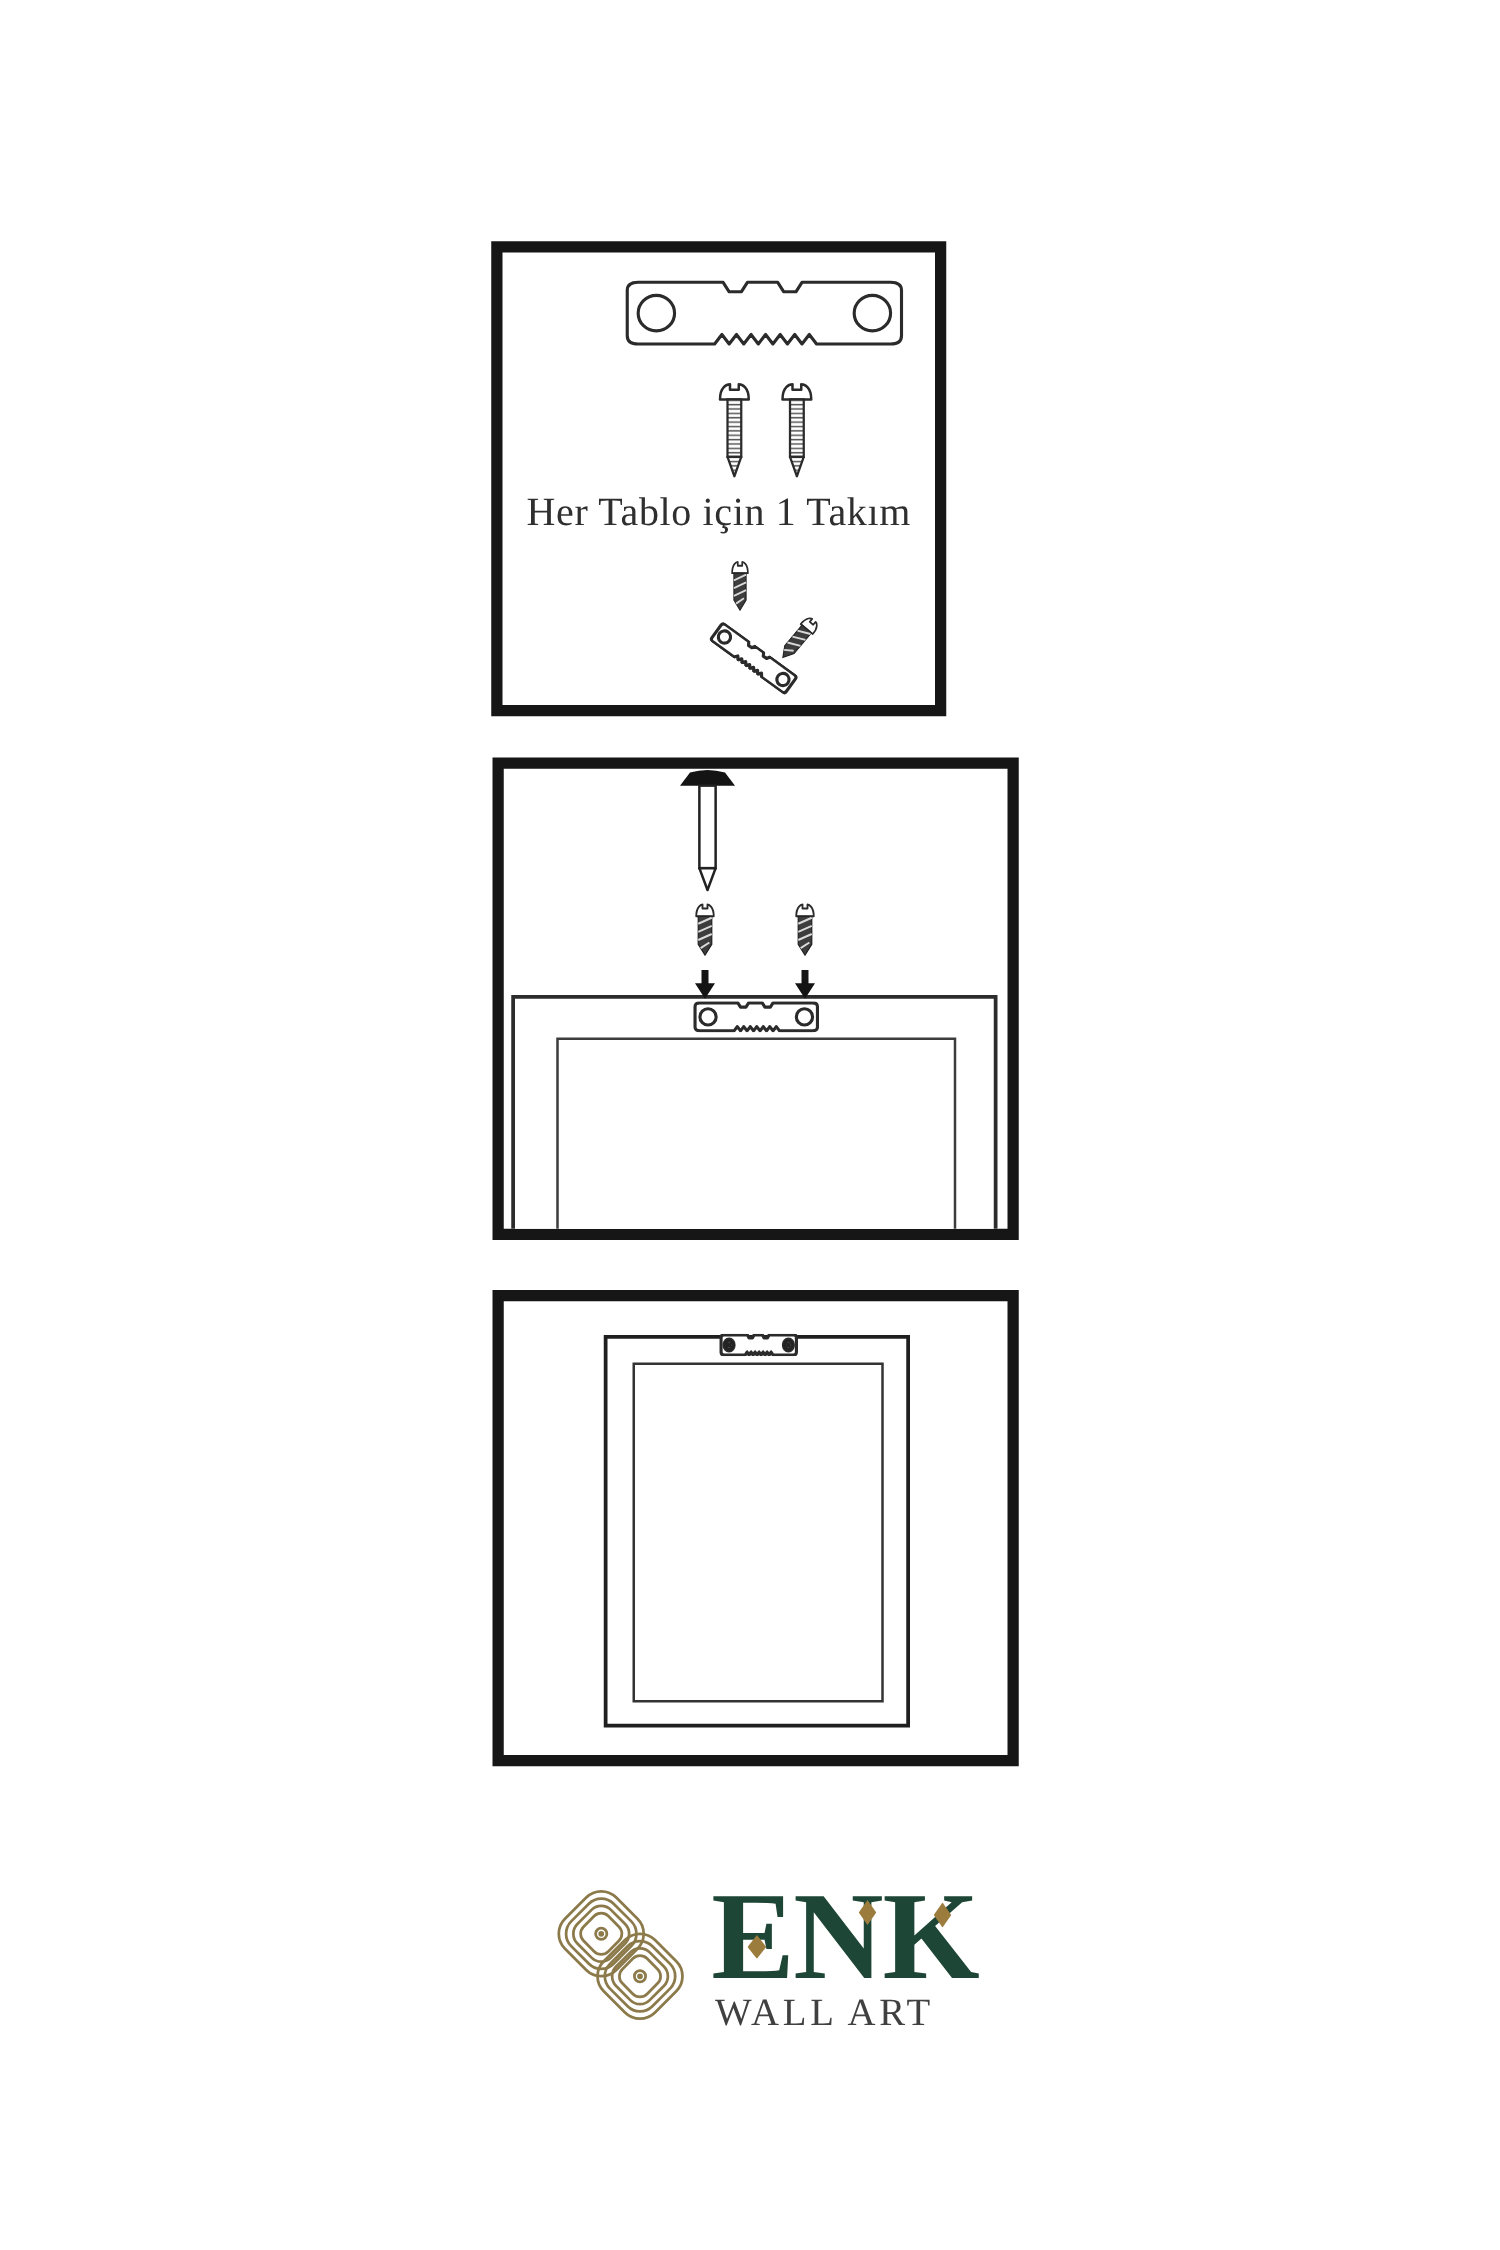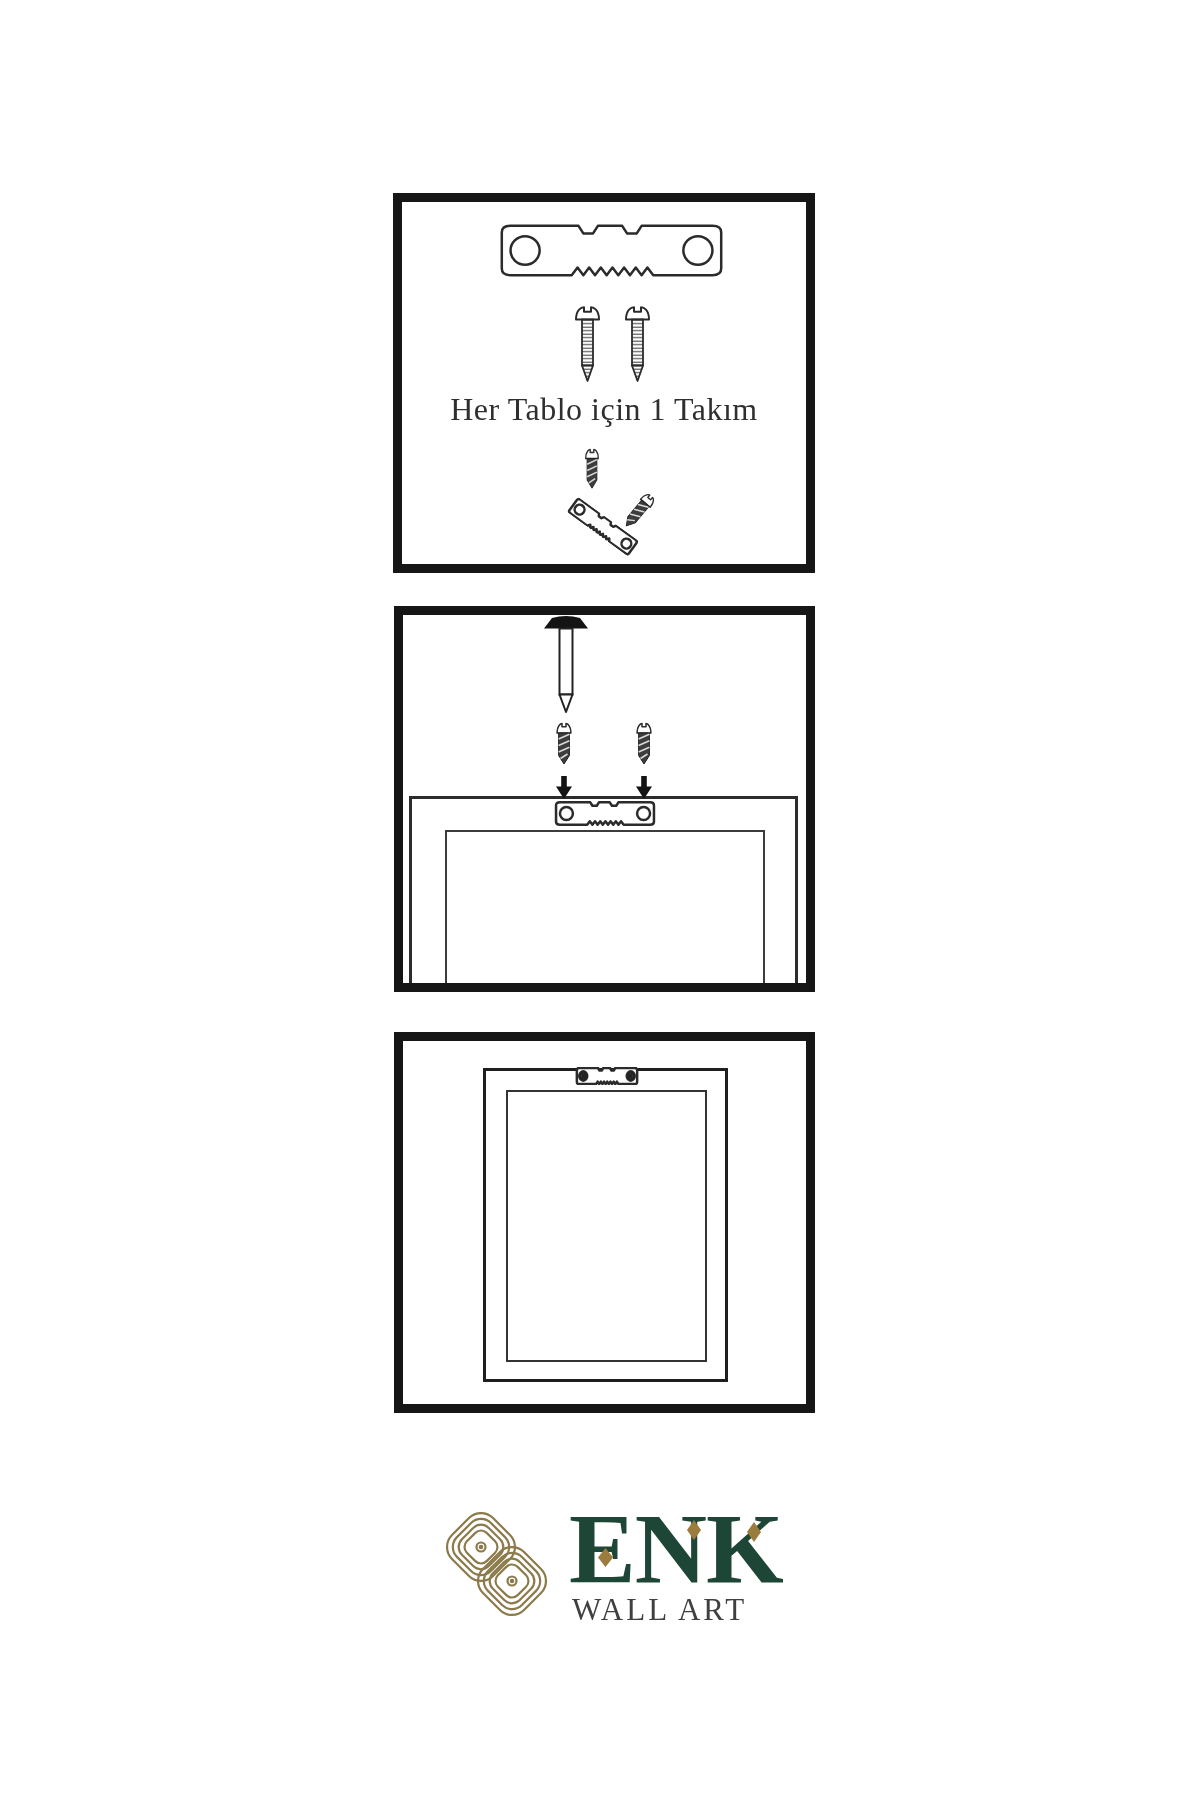--- a/index.html
+++ b/index.html
@@ -86,21 +86,21 @@
         <circle cx="77" cy="81" r="4.5"></circle>
         <circle cx="46" cy="47" r="1.2" fill="#8c7a4b"></circle>
         <circle cx="77" cy="81" r="1.2" fill="#8c7a4b"></circle>
       </g>
     </symbol>
   </defs>
 </svg>
 
 <div id="stage">
 
-  <div class="panel" style="left:393px;top:193px;width:422px;height:380px;">
+  <div class="panel" style="left:393px;top:193px;width:364px;height:380px;">
     <svg class="ill" style="left:93px;top:21px;" width="233" height="55">
         <use href="#sym-plate"></use>
       </svg>
     <svg class="ill" style="left:170px;top:103px;" width="31" height="80">
         <use href="#sym-screw-light"></use>
       </svg>
     <svg class="ill" style="left:220px;top:103px;" width="31" height="80">
         <use href="#sym-screw-light"></use>
       </svg>
 

